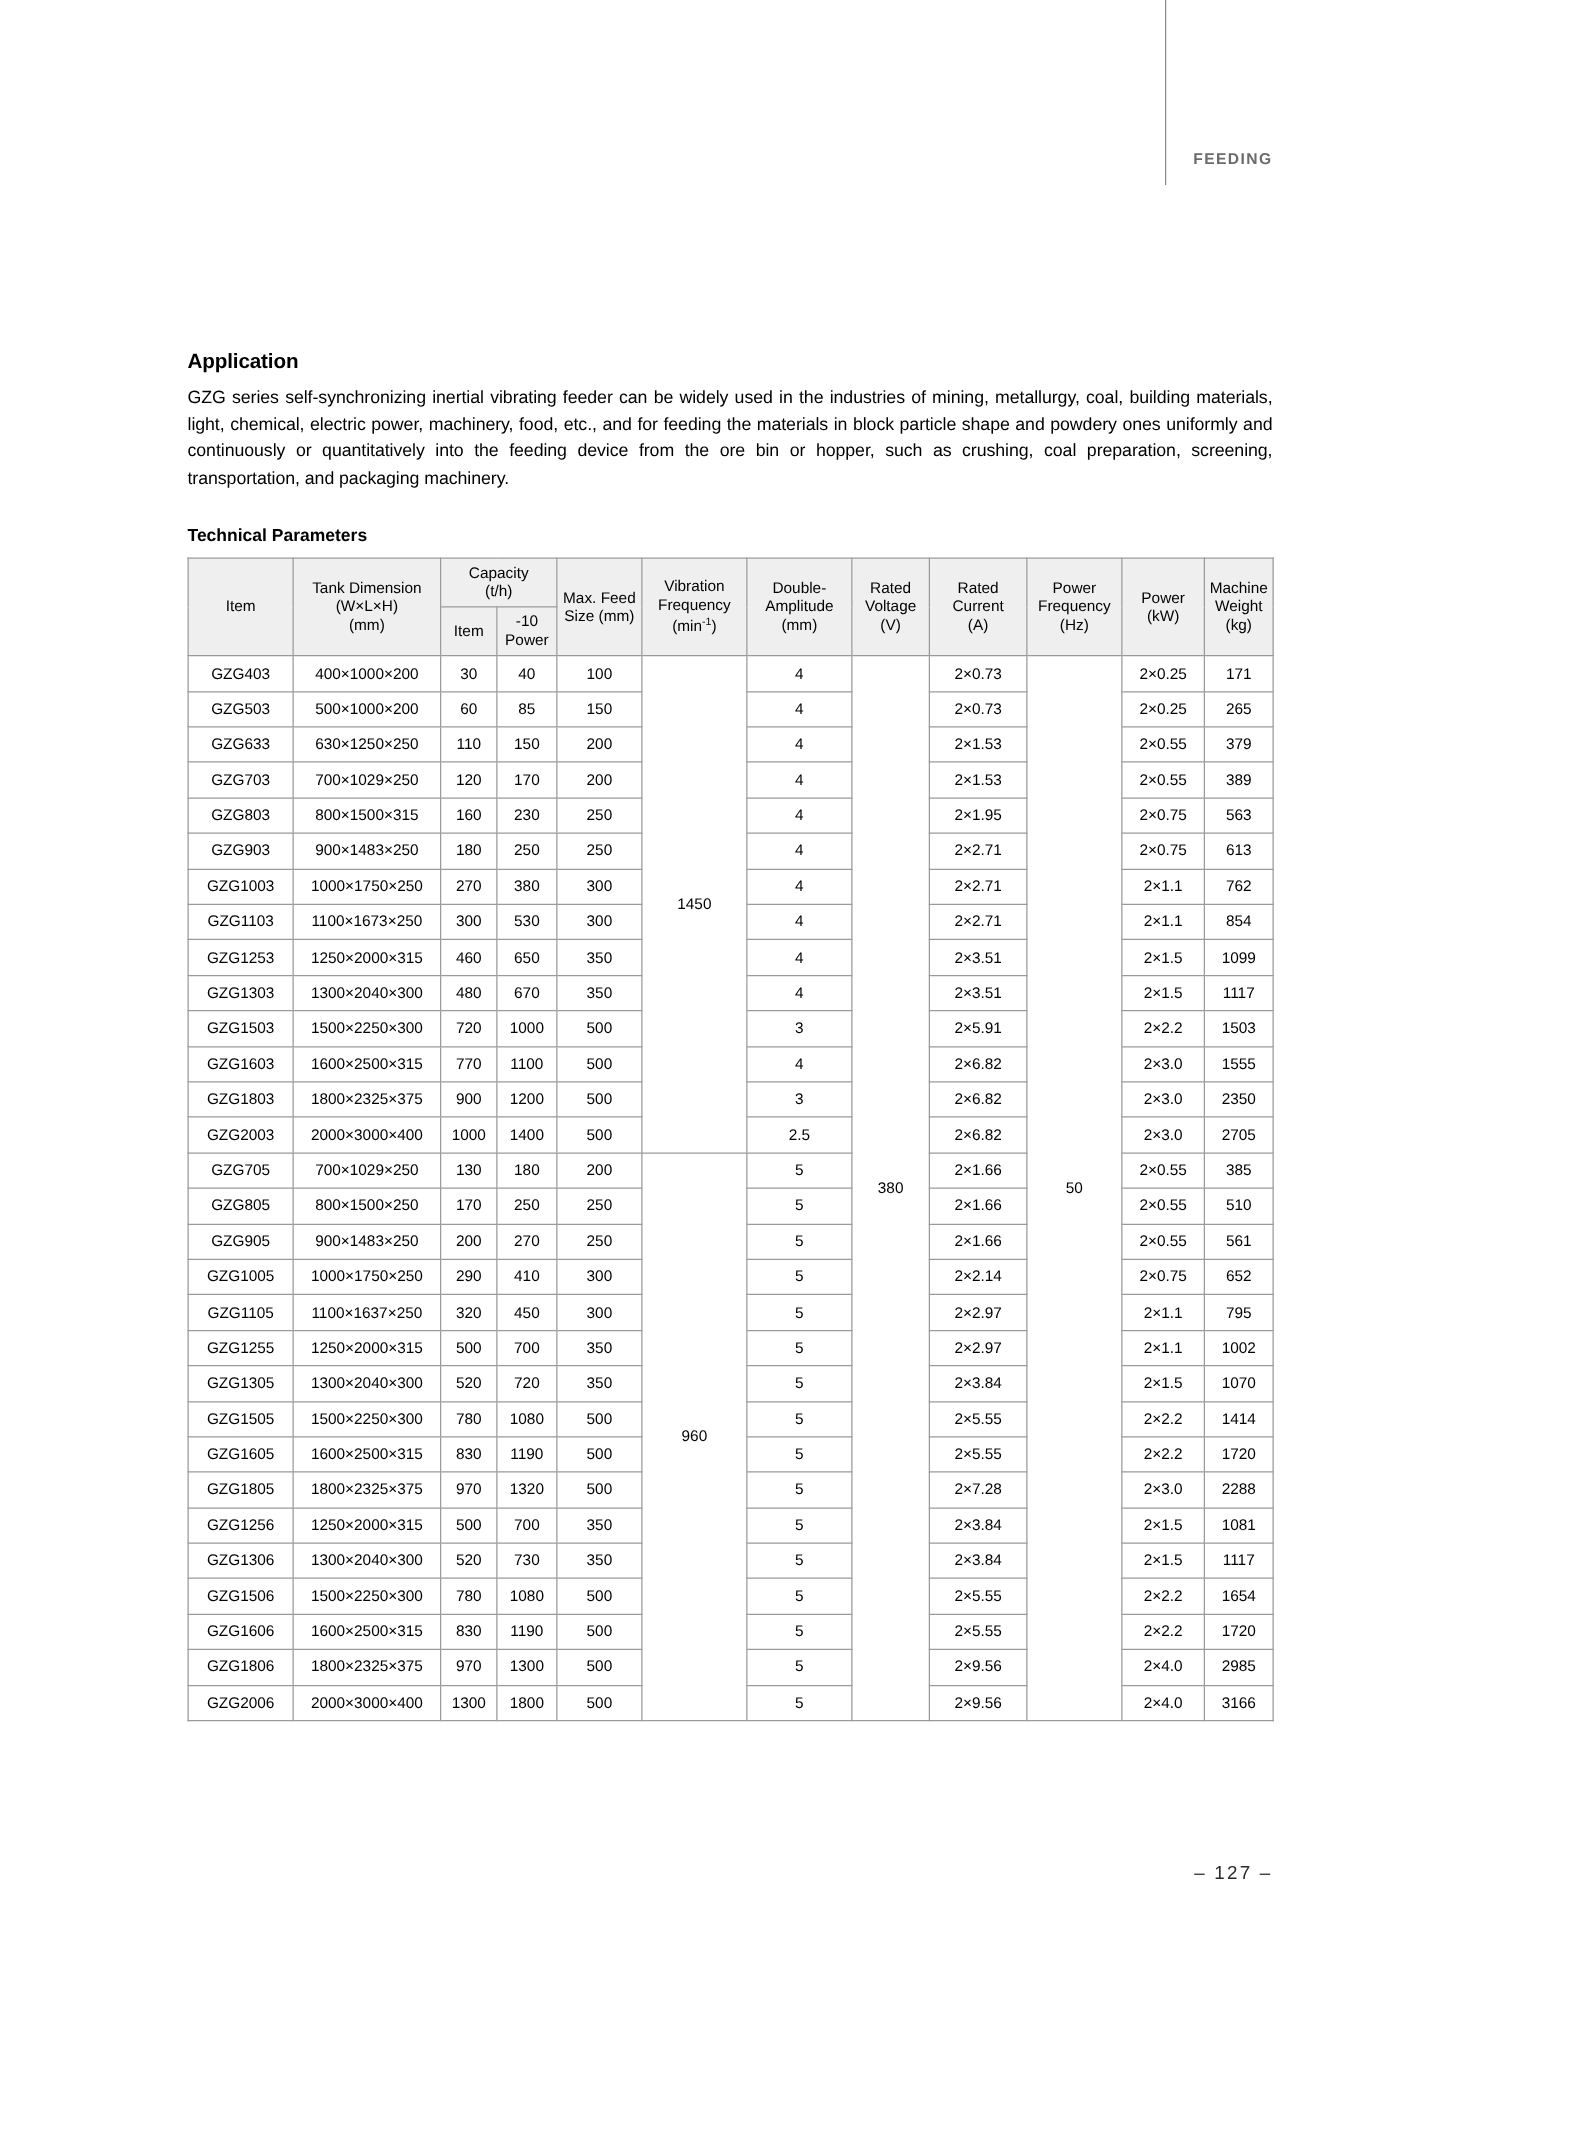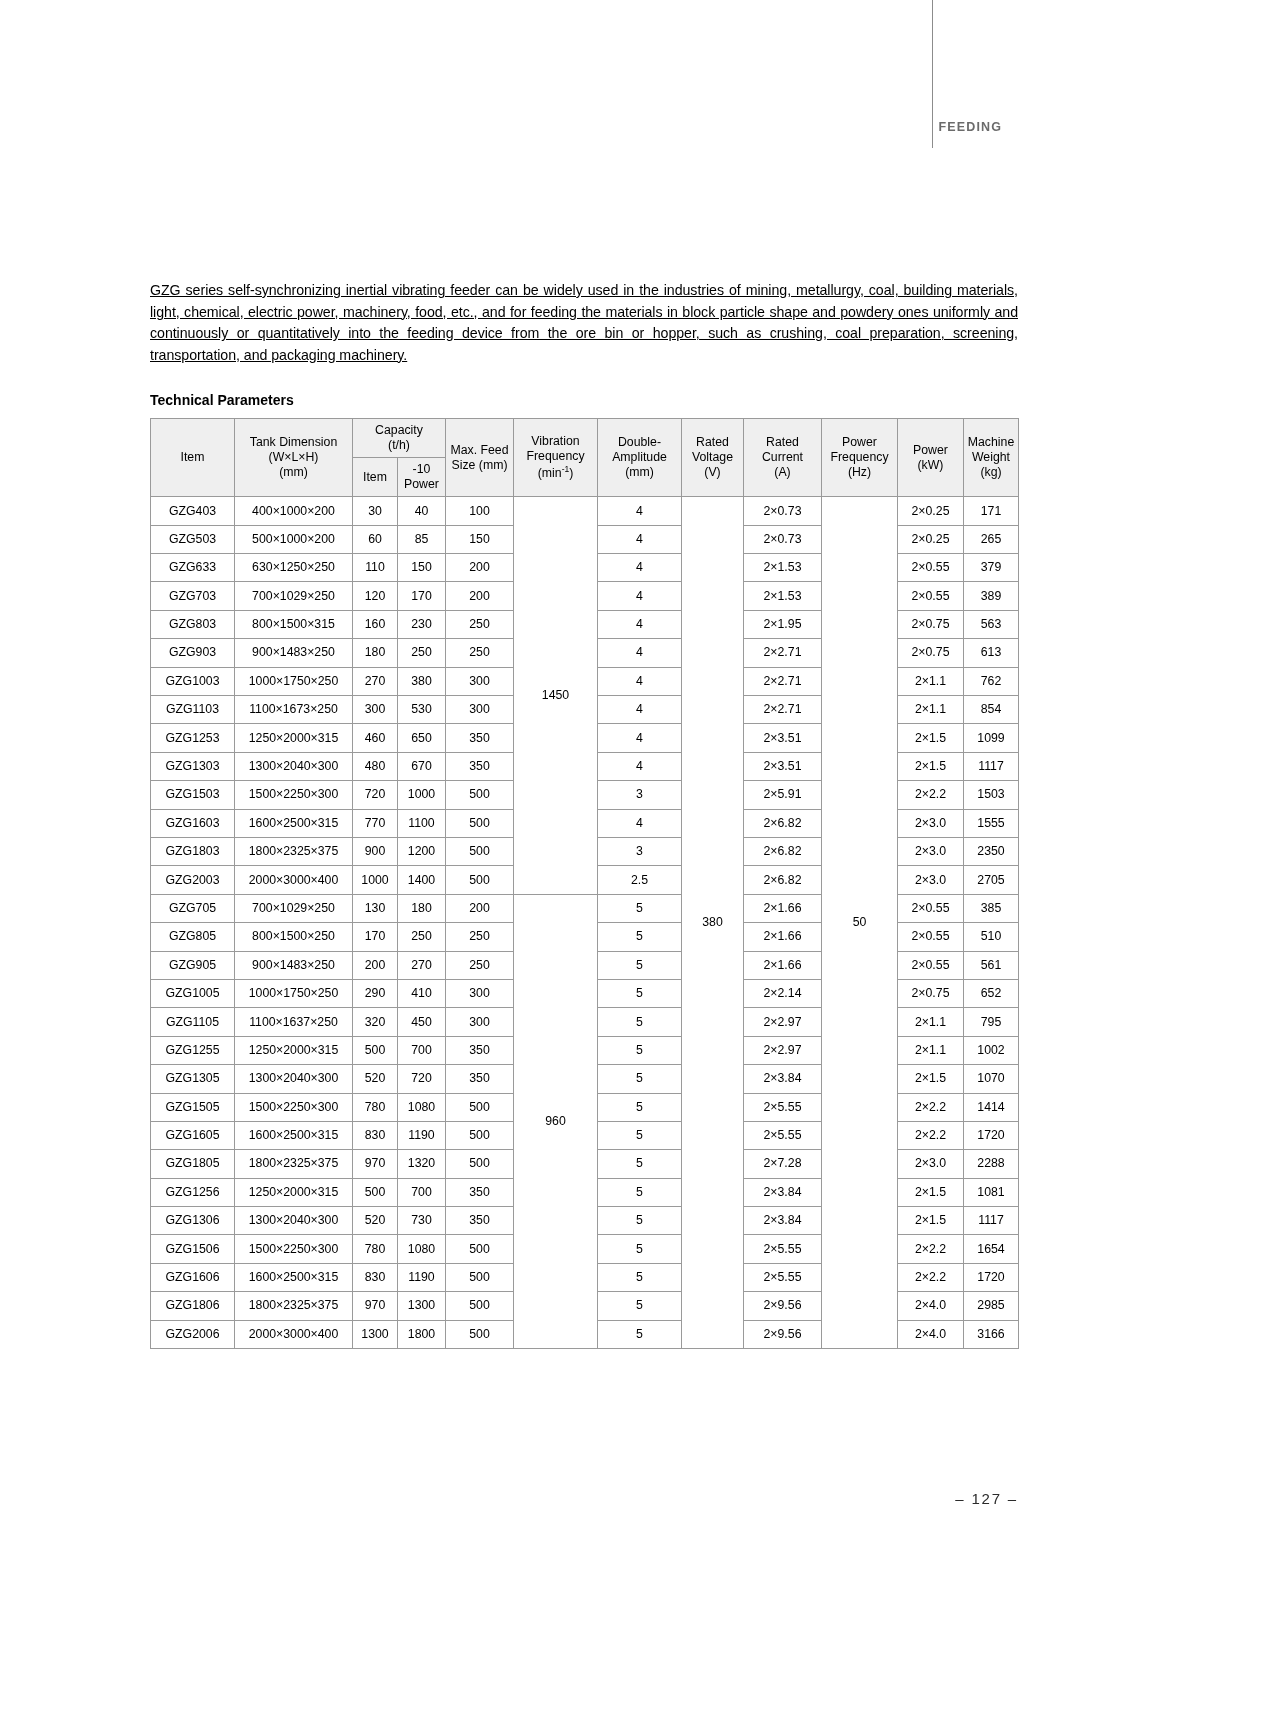--- a/index.html
+++ b/index.html
@@ -8,42 +8,42 @@
     background:#ffffff;
     font-family:"Liberation Sans", sans-serif;
     color:#000;
     position:relative;
     overflow:hidden;
   }
   .page { position:relative; width:1276px; height:1719px; }
 
   
   .running-header{
-    position:absolute; top:0; left:0; right:16px; height:160px;padding-left:24px;
+    position:absolute; top:0; left:0; right:0; height:160px;padding-left:24px;
   }
   .rh-rule{
     position:absolute; left:932px; top:0px; width:1px; height:148px;
     background:#8c8c8c;
   }
   .rh-label{
     position:absolute; right:258px; top:120px;
     font-size:12.5px; font-weight:bold; letter-spacing:.09em;
     color:#6b6b6b;
   }
 
   
   .content{ position:absolute; left:150px; top:280px; width:868px; }
 
   h2.section-title{
     font-size:16.5px; font-weight:bold; margin:0 0 9px 0;
     letter-spacing:-0.1px;
   }
   p.body-text{
     font-size:14.2px; line-height:1.52; margin:0 0 26px 0;
-    text-align:justify; letter-spacing:-0.05px;text-decoration:underline;
+    text-align:justify; letter-spacing:-0.05px;
   }
   h2.table-title{
     font-size:14px; font-weight:bold; margin:0 0 10px 0;
   }
 
   
   table.params{
     border-collapse:collapse;
     width:868px;
     font-size:12.3px;
@@ -93,20 +93,21 @@
 
 <div class="page">
 
   <div class="running-header">
     <div class="rh-rule"></div>
     <div class="rh-label">FEEDING</div>
   </div>
 
   <div class="content">
 
+    <h2 class="section-title">Application</h2>
     <p class="body-text">GZG series self-synchronizing inertial vibrating feeder can be widely used in the industries of mining, metallurgy, coal, building materials, light, chemical, electric power, machinery, food, etc., and for feeding the materials in block particle shape and powdery ones uniformly and continuously or quantitatively into the feeding device from the ore bin or hopper, such as crushing, coal preparation, screening, transportation, and packaging machinery.</p>
 
     <h2 class="table-title">Technical Parameters</h2>
 
     <table class="params">
       <colgroup>
         <col class="c-item">
           <col class="c-dim">
           <col class="c-lvl">
           <col class="c-deg">

